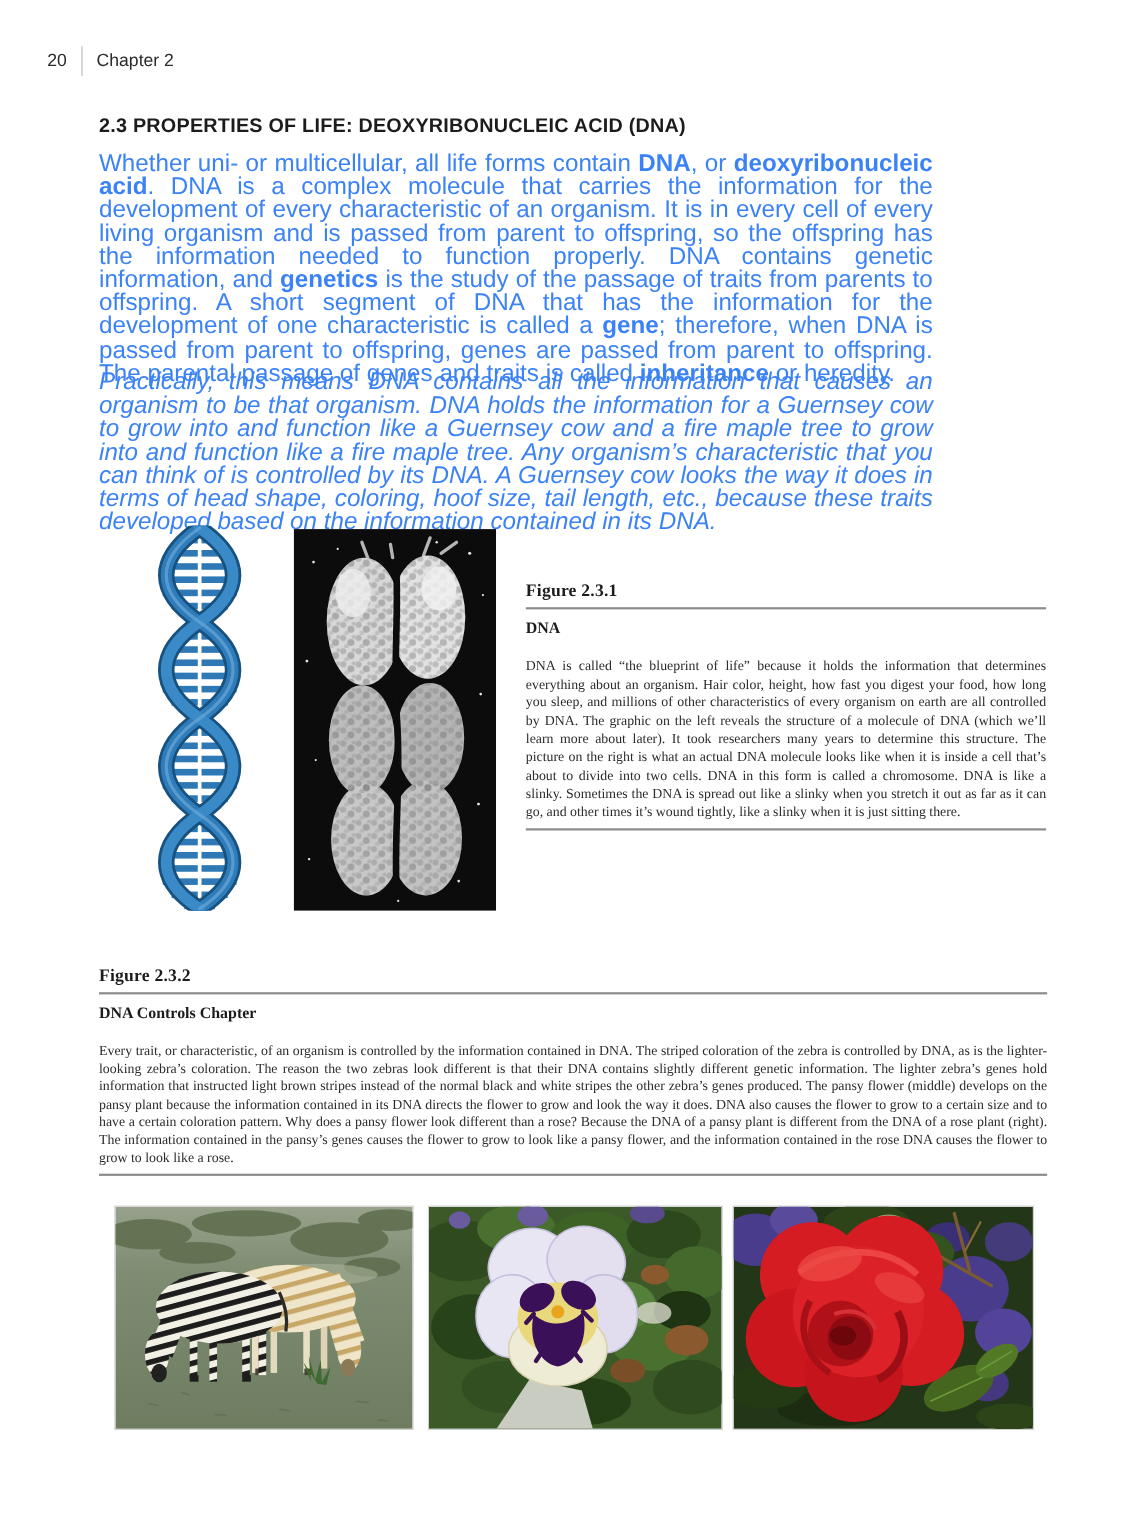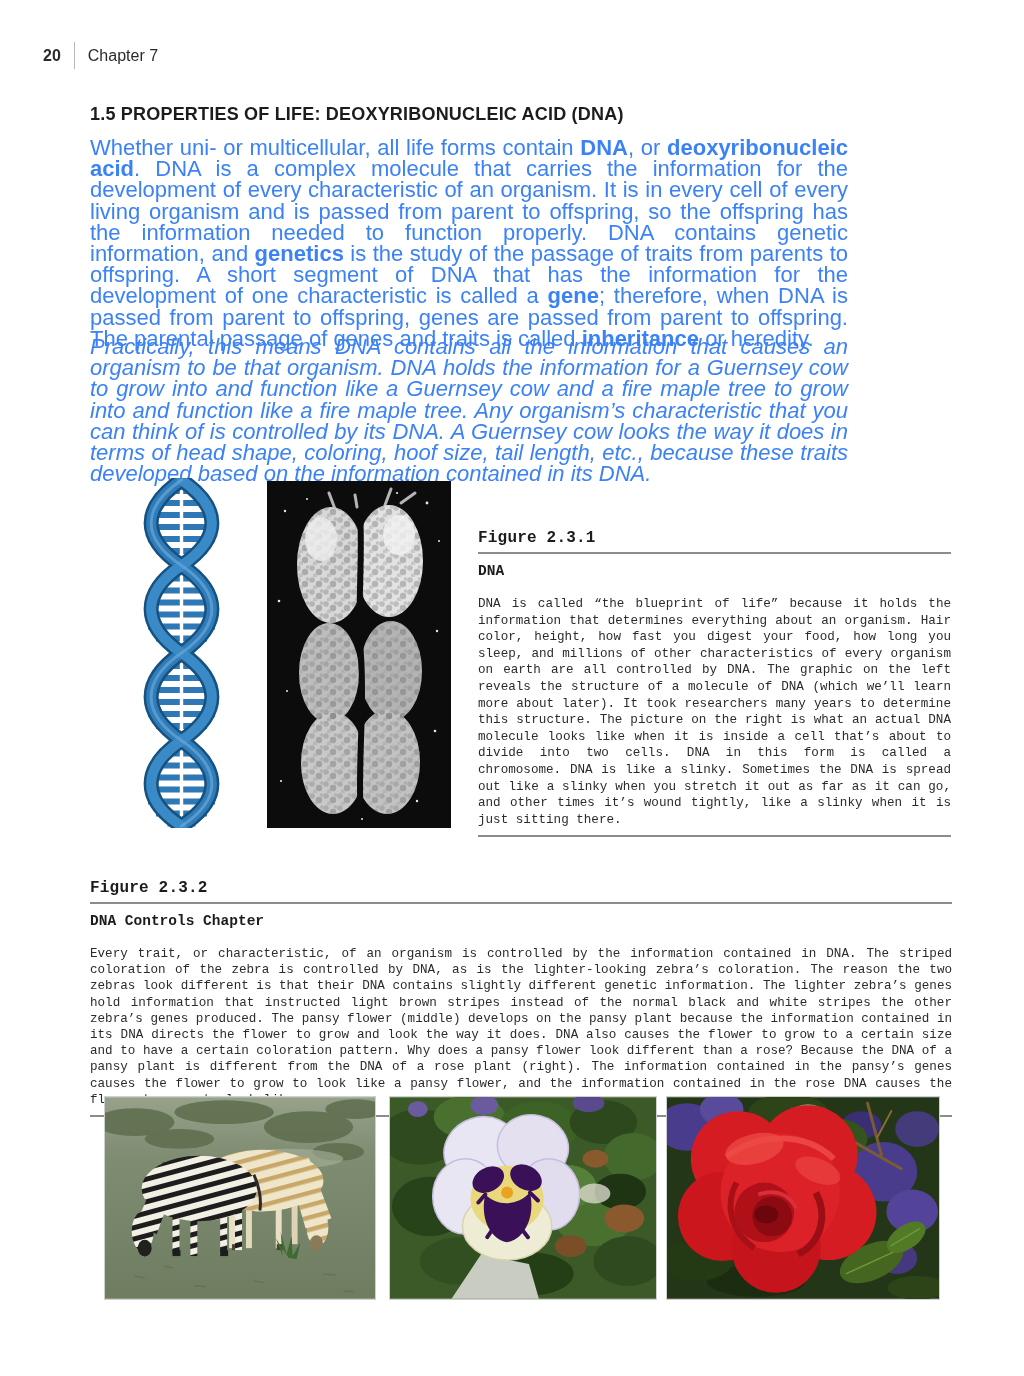--- a/index.html
+++ b/index.html
@@ -5,42 +5,42 @@
   * { margin:0; padding:0; box-sizing:border-box; }
   html,body { background:#ffffff; }
   .page {
     position:relative; width:1024px; height:1376px; background:#ffffff;
     font-family:"Liberation Sans", sans-serif; color:#231f20; overflow:hidden;
   }
   .page-header {
     position:absolute; left:43px; top:42px; display:flex; align-items:center;
     font-size:16px; color:#2a2a2a;
   }
-  .page-num { font-weight:bold; font-size:16px; }
+  .page-num { font-weight:normal; font-size:16px; }
   .header-divider { width:1px; height:27px; background:#b8b8b8; margin:0 13px; }
   .chapter-label { font-size:16px; }
 
   .section-title {
     position:absolute; left:90px; top:104px; width:800px;
     font-size:18px; font-weight:bold; letter-spacing:0.2px; color:#1c1c1c;
   }
   .body-para {
     position:absolute; left:90px; width:758px; text-align:justify;
     font-size:22px; line-height:21.2px; color:#3b82f6;
   }
   .p1 { top:137px; }
   .p2 { top:336px;font-style:italic; }
   .body-para b { font-weight:bold; }
 
   .art { position:absolute; }
   .art svg { display:block; width:100%; height:100%; }
   .helix-art { left:133px; top:478px; width:97px; height:350px; }
   .chromo-art { left:267px; top:481px; width:184px; height:347px; }
 
-  .figure-block { position:absolute; font-family:Liberation Mono, monospace; }
+  .figure-block { position:absolute; font-family:Liberation Serif, serif; }
   .fig1 { left:478px; top:529px; width:473px; }
   .fig2 { left:90px;  top:879px; width:862px; }
   .fig-label { font-size:16px; font-weight:bold; color:#1c1c1c; letter-spacing:0.2px; }
   .rule { height:2px; background:#8c8c8c; margin-top:5px; }
   .fig-title { font-size:14.5px; font-weight:bold; margin-top:9px; color:#1c1c1c; }
   .fig-caption {
     margin-top:17px; text-align:justify; color:#2b2b2b;
     font-size:12.6px; line-height:16.6px;
   }
   .fig-caption.wide { line-height:16.2px; }
@@ -53,24 +53,24 @@
   .photo-rose  { left:666px; width:274px; }
 </style>
 </head>
 <body>
 
 <div class="page">
 
   <div class="page-header">
     <span class="page-num">20</span>
     <span class="header-divider"></span>
-    <span class="chapter-label">Chapter 7</span>
-  </div>
-
-  <h1 class="section-title">1.5 PROPERTIES OF LIFE: DEOXYRIBONUCLEIC ACID (DNA)</h1>
+    <span class="chapter-label">Chapter 2</span>
+  </div>
+
+  <h1 class="section-title">2.3 PROPERTIES OF LIFE: DEOXYRIBONUCLEIC ACID (DNA)</h1>
 
   <p class="body-para p1"><span>Whether uni- or multicellular, all life forms contain </span><b>DNA</b><span>, or </span><b>deoxyribonucleic acid</b><span>. DNA is a complex molecule that carries the information for the development of every characteristic of an organism. It is in every cell of every living organism and is passed from parent to offspring, so the offspring has the information needed to function properly. DNA contains genetic information, and </span><b>genetics</b><span> is the study of the passage of traits from parents to offspring. A short segment of DNA that has the information for the development of one characteristic is called a </span><b>gene</b><span>; therefore, when DNA is passed from parent to offspring, genes are passed from parent to offspring. The parental passage of genes and traits is called </span><b>inheritance</b><span> or heredity.</span></p>
 
   <p class="body-para p2">Practically, this means DNA contains all the information that causes an organism to be that organism. DNA holds the information for a Guernsey cow to grow into and function like a Guernsey cow and a fire maple tree to grow into and function like a fire maple tree. Any organism’s characteristic that you can think of is controlled by its DNA. A Guernsey cow looks the way it does in terms of head shape, coloring, hoof size, tail length, etc., because these traits developed based on the information contained in its DNA.</p>
 
   <div class="art helix-art">
     <svg viewBox="0 0 97 350">
       <g fill="#2e79b5">
         <rect x="34.5" y="10" width="28" height="6"></rect>
           <rect x="23" y="22" width="51" height="6"></rect>

